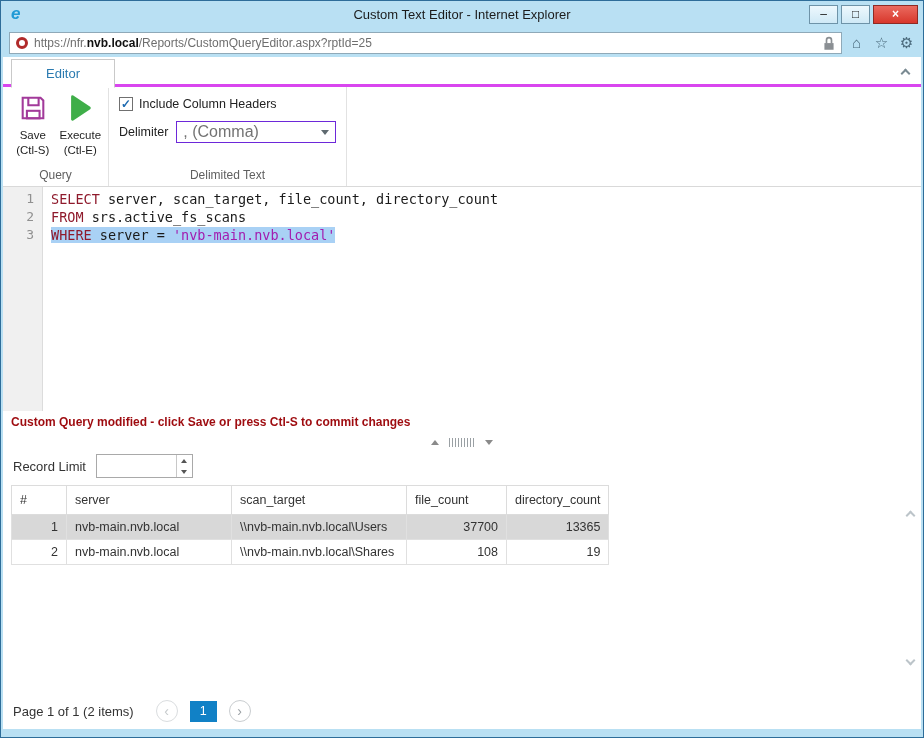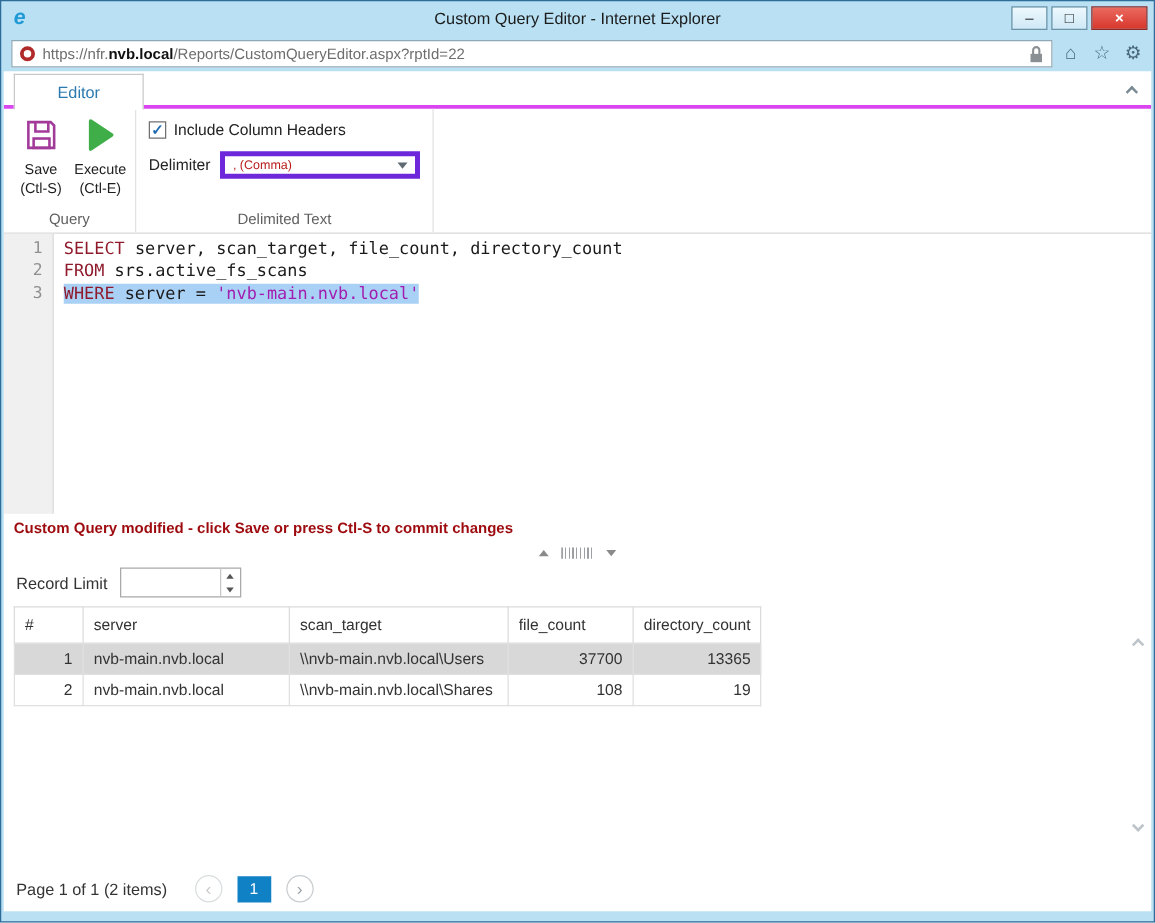--- a/index.html
+++ b/index.html
@@ -33,21 +33,21 @@
   .rgroup.delim{width:238px;}
   .rgroup-label{margin-top:auto;text-align:center;font-size:12px;color:#5f5f5f;padding-bottom:4px;}
   .btn-row{display:flex;gap:4px;padding:6px 6px 0 8px;}
   .bigbtn{display:flex;flex-direction:column;align-items:center;width:44px;cursor:default;}
   .bigbtn .lbl{font-size:11.5px;line-height:13px;color:#1e1e1e;text-align:center;margin-top:2px;}
   .chk-row{display:flex;align-items:center;gap:6px;padding:10px 0 0 10px;}
   .checkbox{width:14px;height:14px;border:1px solid #707070;background:#fff;font-size:12px;line-height:12px;text-align:center;color:#1d6ab0;font-weight:bold;}
   .chk-label{font-size:12.5px;color:#222;}
   .delim-row{display:flex;align-items:center;gap:8px;padding:10px 0 0 10px;}
   .delim-label{font-size:12.5px;color:#222;}
-  .combo{width:160px;height:22px;border:4px solid #6d28d9;background:#fff;display:flex;align-items:center;font-size:10px;color:#b91c1c;padding-left:6px;}
+  .combo{width:160px;height:22px;border:1px solid #6d28d9;background:#fff;display:flex;align-items:center;font-size:16px;color:#737373;padding-left:6px;}
   .combo-arrow{margin-left:auto;margin-right:6px;width:0;height:0;border-left:4px solid transparent;border-right:4px solid transparent;border-top:5px solid #5f6a70;}
   
   .editor{position:relative;height:224px;font-family:"DejaVu Sans Mono", monospace;font-size:13.5px;}
   .gutter-bg{position:absolute;left:0;top:0;bottom:0;width:40px;background:#f0f0f0;border-right:1px solid #dcdcdc;}
   .ed-cols{position:relative;display:flex;padding-top:3px;}
   .ed-gutter{width:40px;flex:0 0 auto;}
   .ed-num{height:18px;line-height:18px;text-align:right;padding-right:9px;color:#909090;font-size:13px;}
   .ed-code{flex:1;padding-left:8px;}
   .ed-line{height:18px;line-height:18px;white-space:pre;color:#1a1a1a;}
   .ed-line .kw{color:#8f1a2c;} .ed-line .pl{color:#1a1a1a;} .ed-line .str{color:#a21caf;}
@@ -93,33 +93,33 @@
   .sb-up{top:455px;transform:rotate(-45deg);}
   .sb-down{top:600px;transform:rotate(135deg);}
 </style>
 </head>
 <body>
 
 <div class="window">
 
   <div class="titlebar">
     <span class="ie-e">e</span>
-    <span>Custom Query Editor - Internet Explorer</span>
+    <span>Custom Text Editor - Internet Explorer</span>
     <div class="caps">
       <div class="cap">–</div>
       <div class="cap">□</div>
       <div class="cap close">×</div>
     </div>
   </div>
 
   <div class="addr-row">
     <div class="addr-bar">
       <span class="favicon"></span>
       <span>
-        <span class="u-gray">https://</span><span class="u-gray">nfr.</span><span class="u-host">nvb.local</span><span class="u-gray">/Reports/CustomQueryEditor.aspx?rptId=22</span>
+        <span class="u-gray">https://</span><span class="u-gray">nfr.</span><span class="u-host">nvb.local</span><span class="u-gray">/Reports/CustomQueryEditor.aspx?rptId=25</span>
       </span>
       <span class="addr-lock">
         <svg width="12" height="15" viewBox="0 0 14 18">
             <path d="M4 9 V5a3 3 0 0 1 6 0v4" fill="none" stroke="#8a8f93" stroke-width="2"></path>
             <rect x="1.5" y="8.5" width="11" height="8" fill="#8a8f93"></rect>
           </svg>
       </span>
     </div>
     <span class="abtn">⌂</span>
     <span class="abtn">☆</span>

